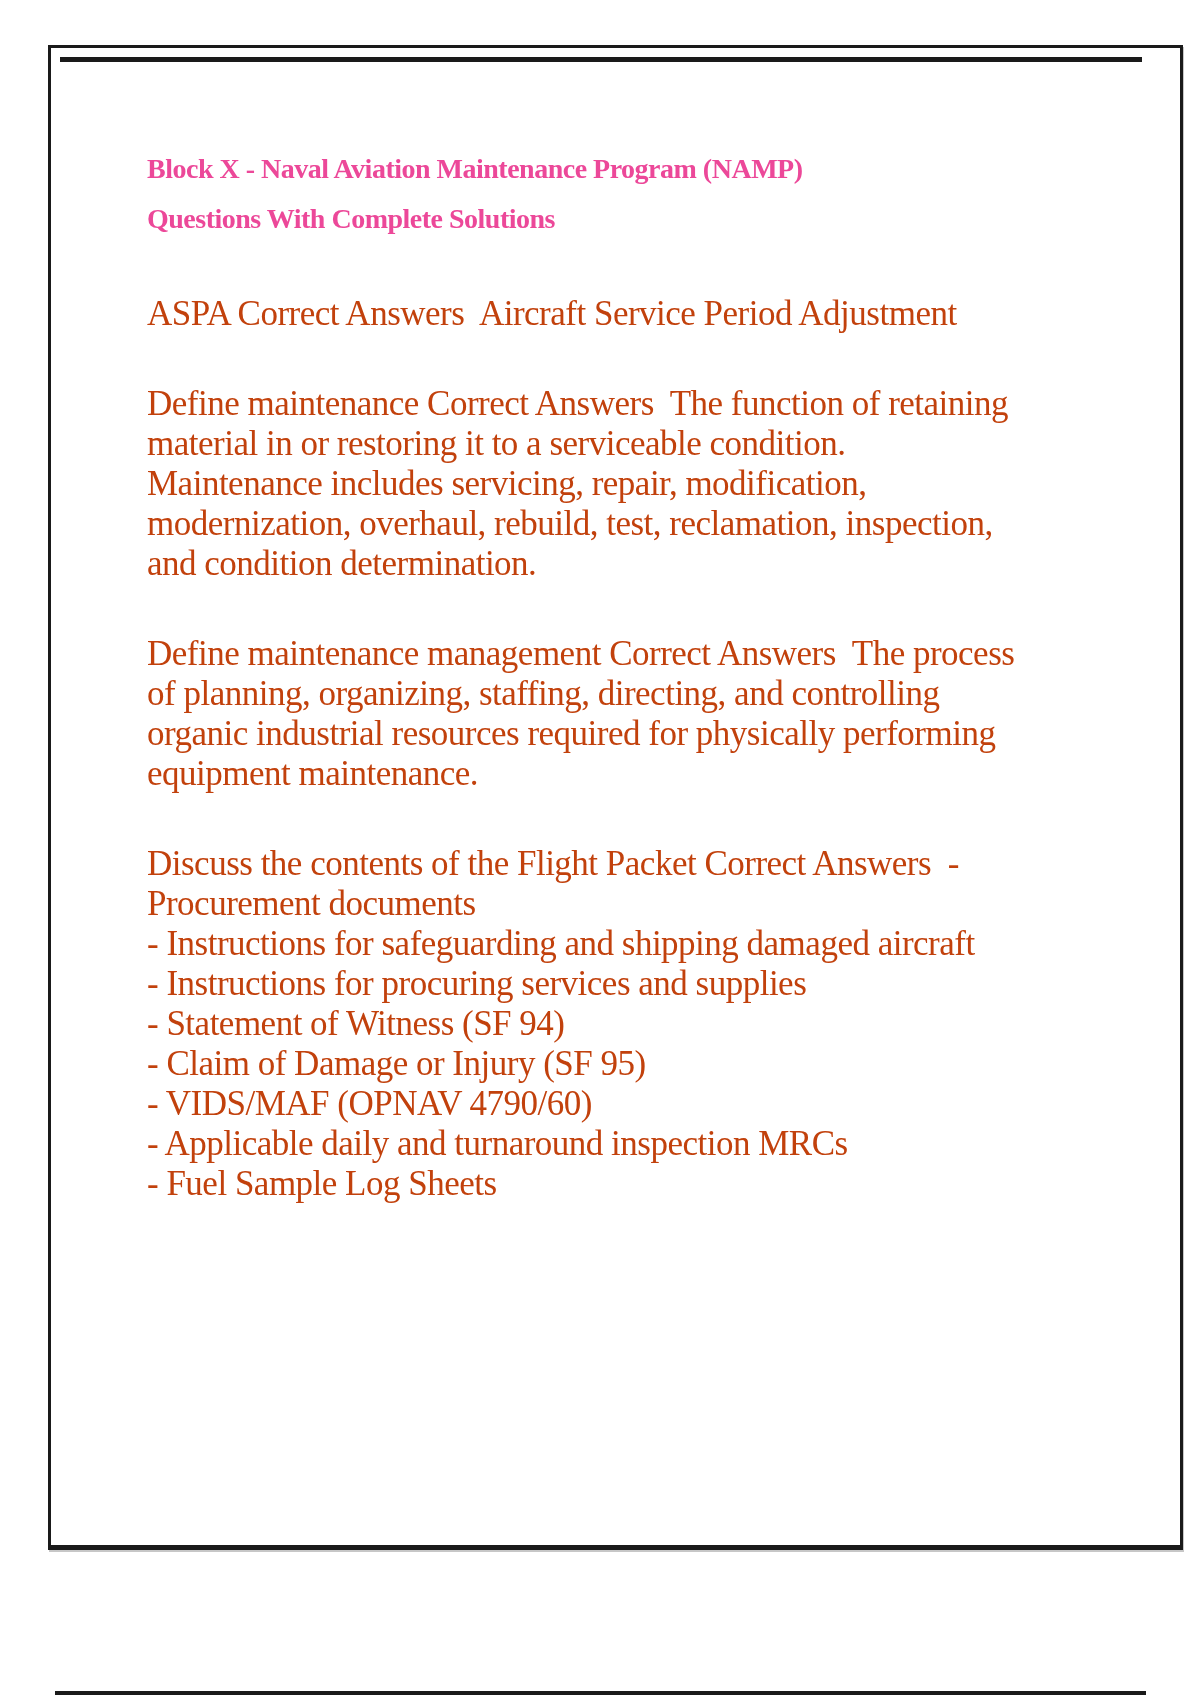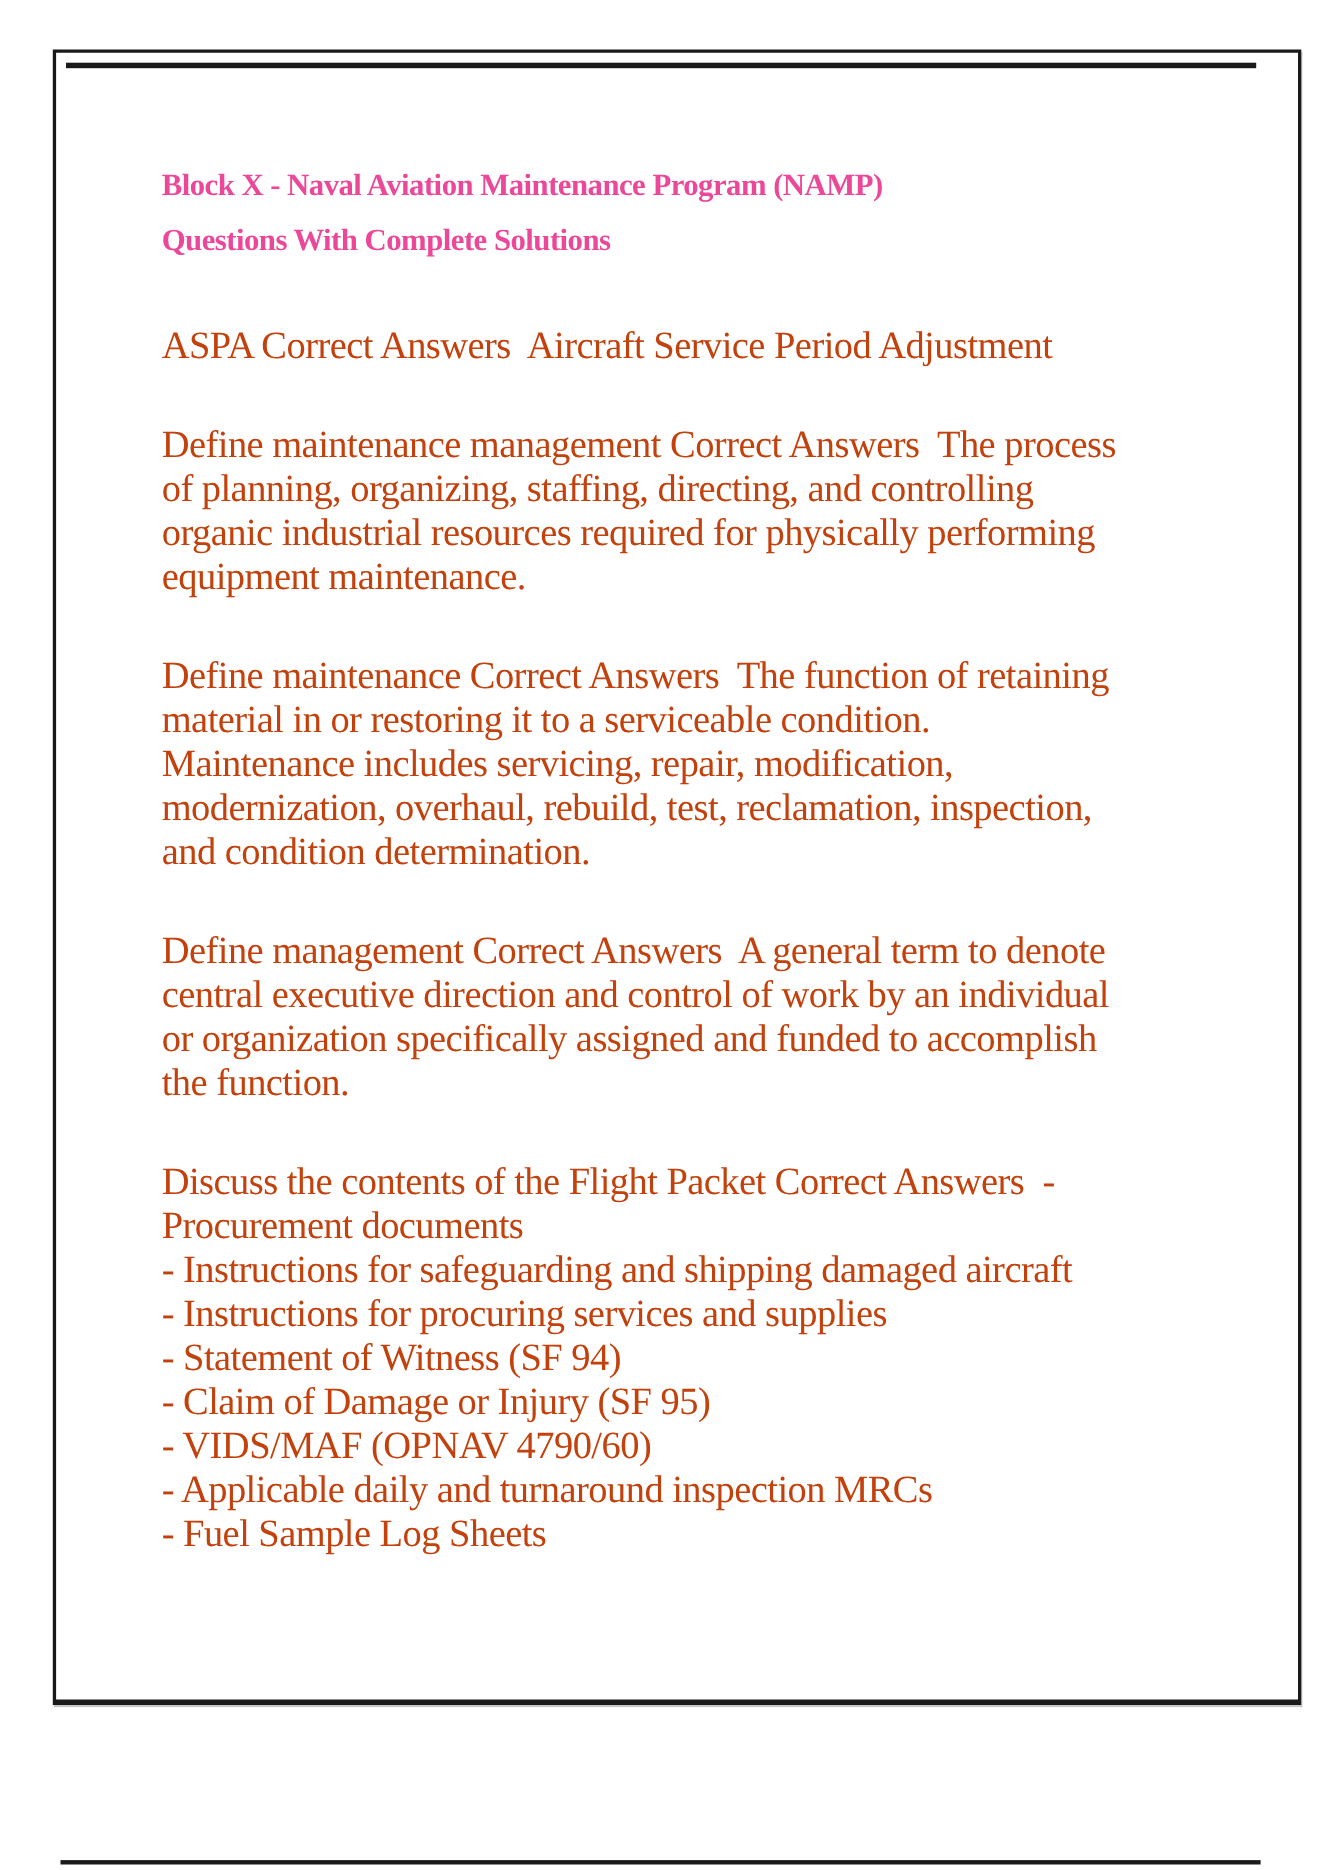--- a/index.html
+++ b/index.html
@@ -71,33 +71,29 @@
 </style>
 </head>
 <body>
 
 <div class="page-frame">
   <div class="top-rule"></div>
   <div class="doc-content">
     <h1 class="doc-title">Block X - Naval Aviation Maintenance Program (NAMP)
 Questions With Complete Solutions</h1>
     <p class="doc-paragraph">ASPA Correct Answers  Aircraft Service Period Adjustment</p>
-    <p class="doc-paragraph">Define maintenance management Correct Answers  The process
-of planning, organizing, staffing, directing, and controlling
-organic industrial resources required for physically performing
-equipment maintenance.</p>
     <p class="doc-paragraph">Define maintenance Correct Answers  The function of retaining
 material in or restoring it to a serviceable condition.
 Maintenance includes servicing, repair, modification,
 modernization, overhaul, rebuild, test, reclamation, inspection,
 and condition determination.</p>
-    <p class="doc-paragraph">Define management Correct Answers  A general term to denote
-central executive direction and control of work by an individual
-or organization specifically assigned and funded to accomplish
-the function.</p>
+    <p class="doc-paragraph">Define maintenance management Correct Answers  The process
+of planning, organizing, staffing, directing, and controlling
+organic industrial resources required for physically performing
+equipment maintenance.</p>
     <p class="doc-paragraph">Discuss the contents of the Flight Packet Correct Answers  -
 Procurement documents
 - Instructions for safeguarding and shipping damaged aircraft
 - Instructions for procuring services and supplies
 - Statement of Witness (SF 94)
 - Claim of Damage or Injury (SF 95)
 - VIDS/MAF (OPNAV 4790/60)
 - Applicable daily and turnaround inspection MRCs
 - Fuel Sample Log Sheets</p>
   </div>

